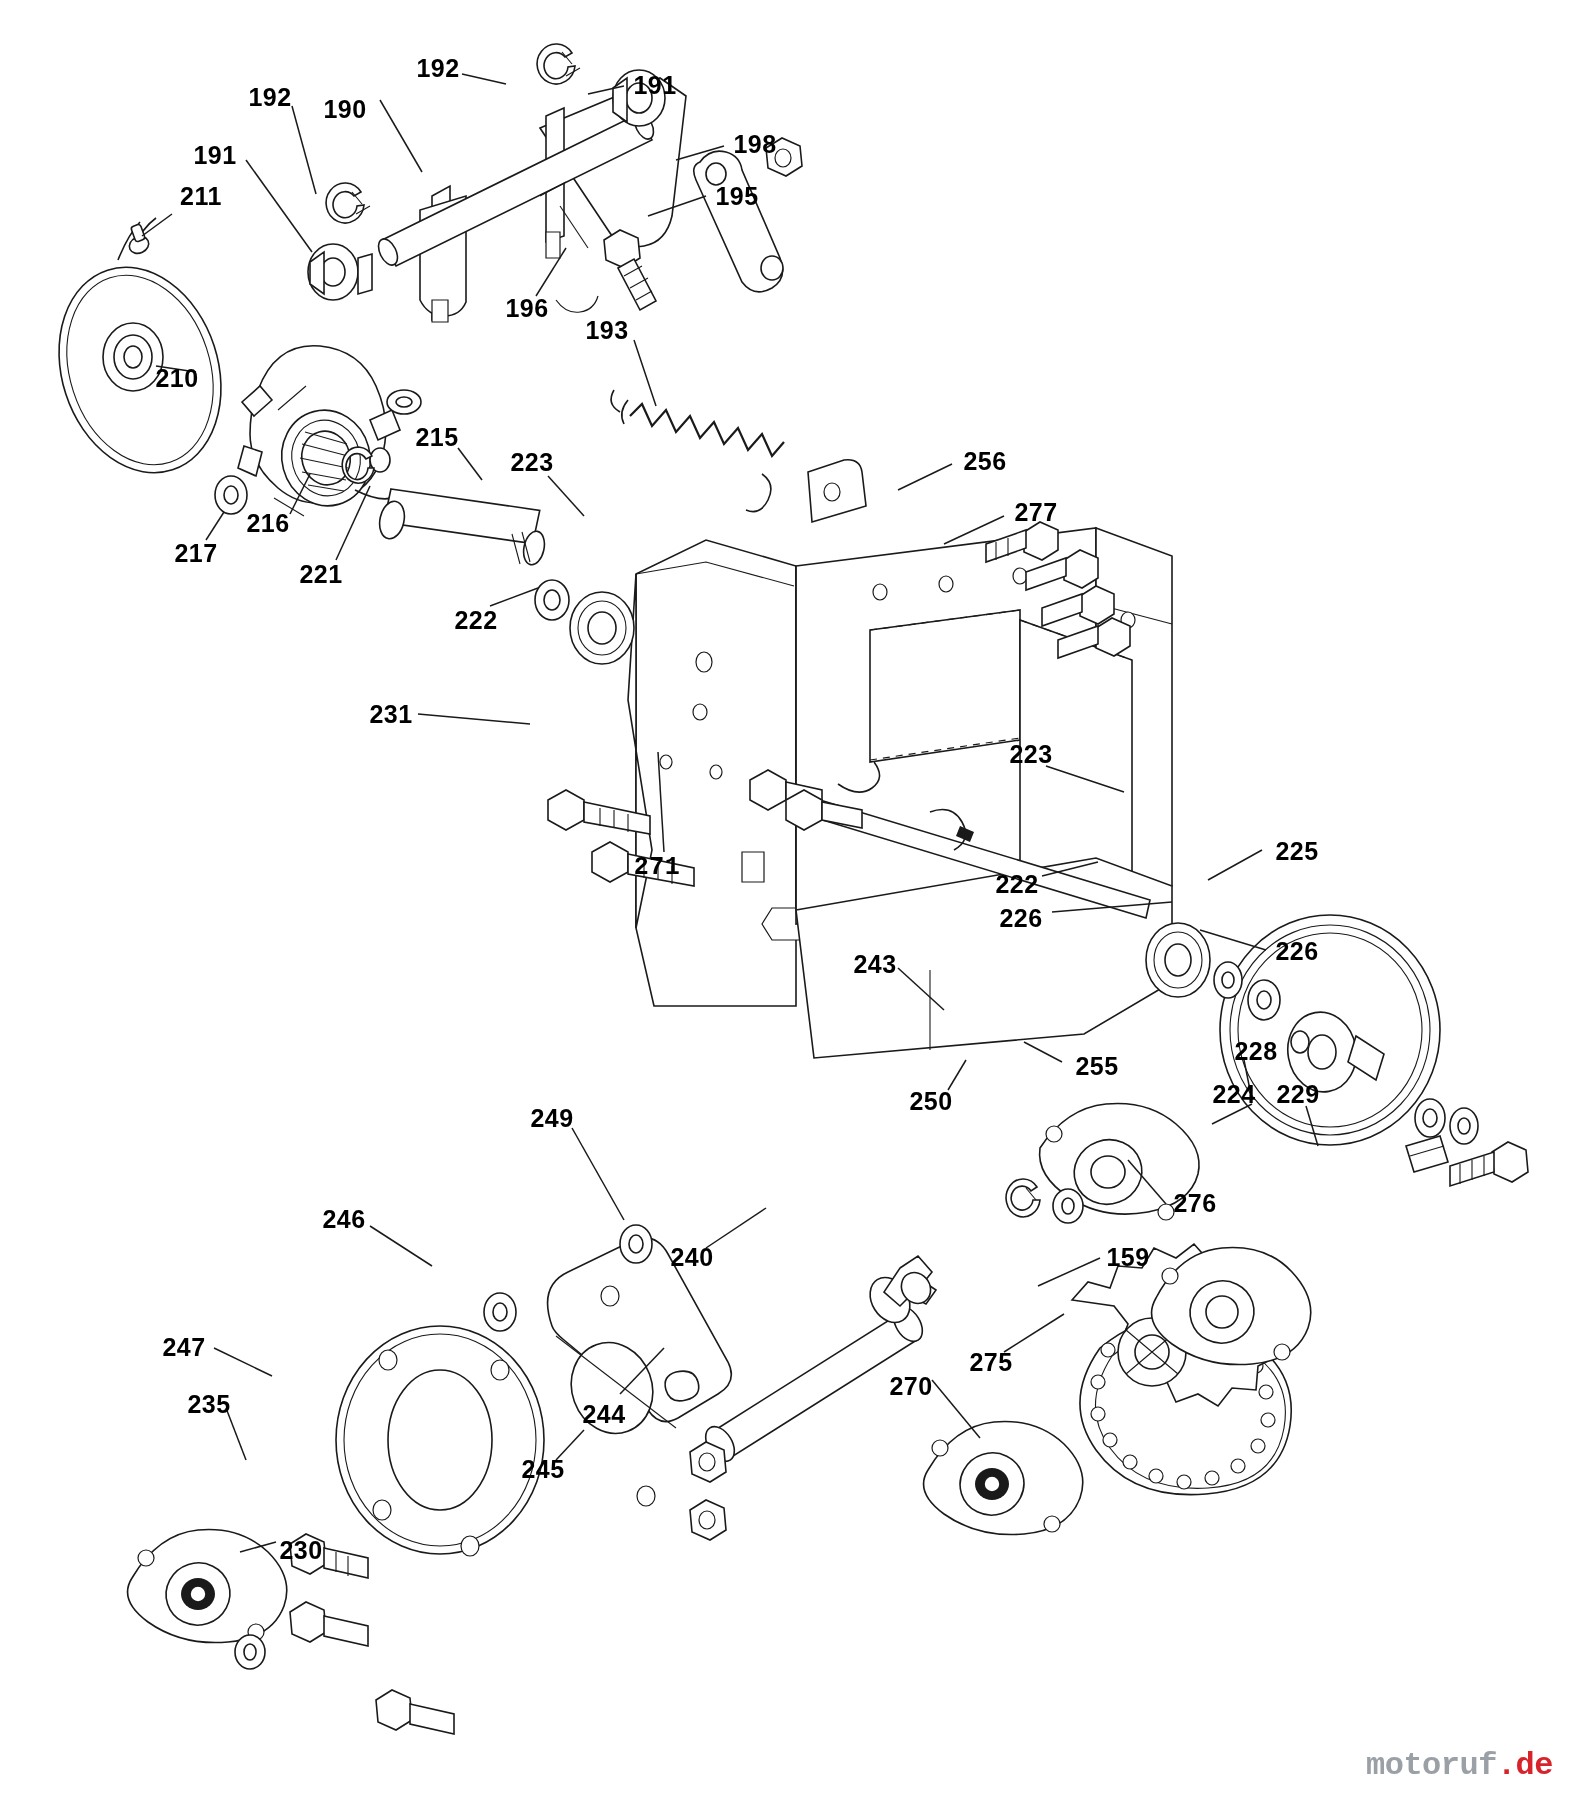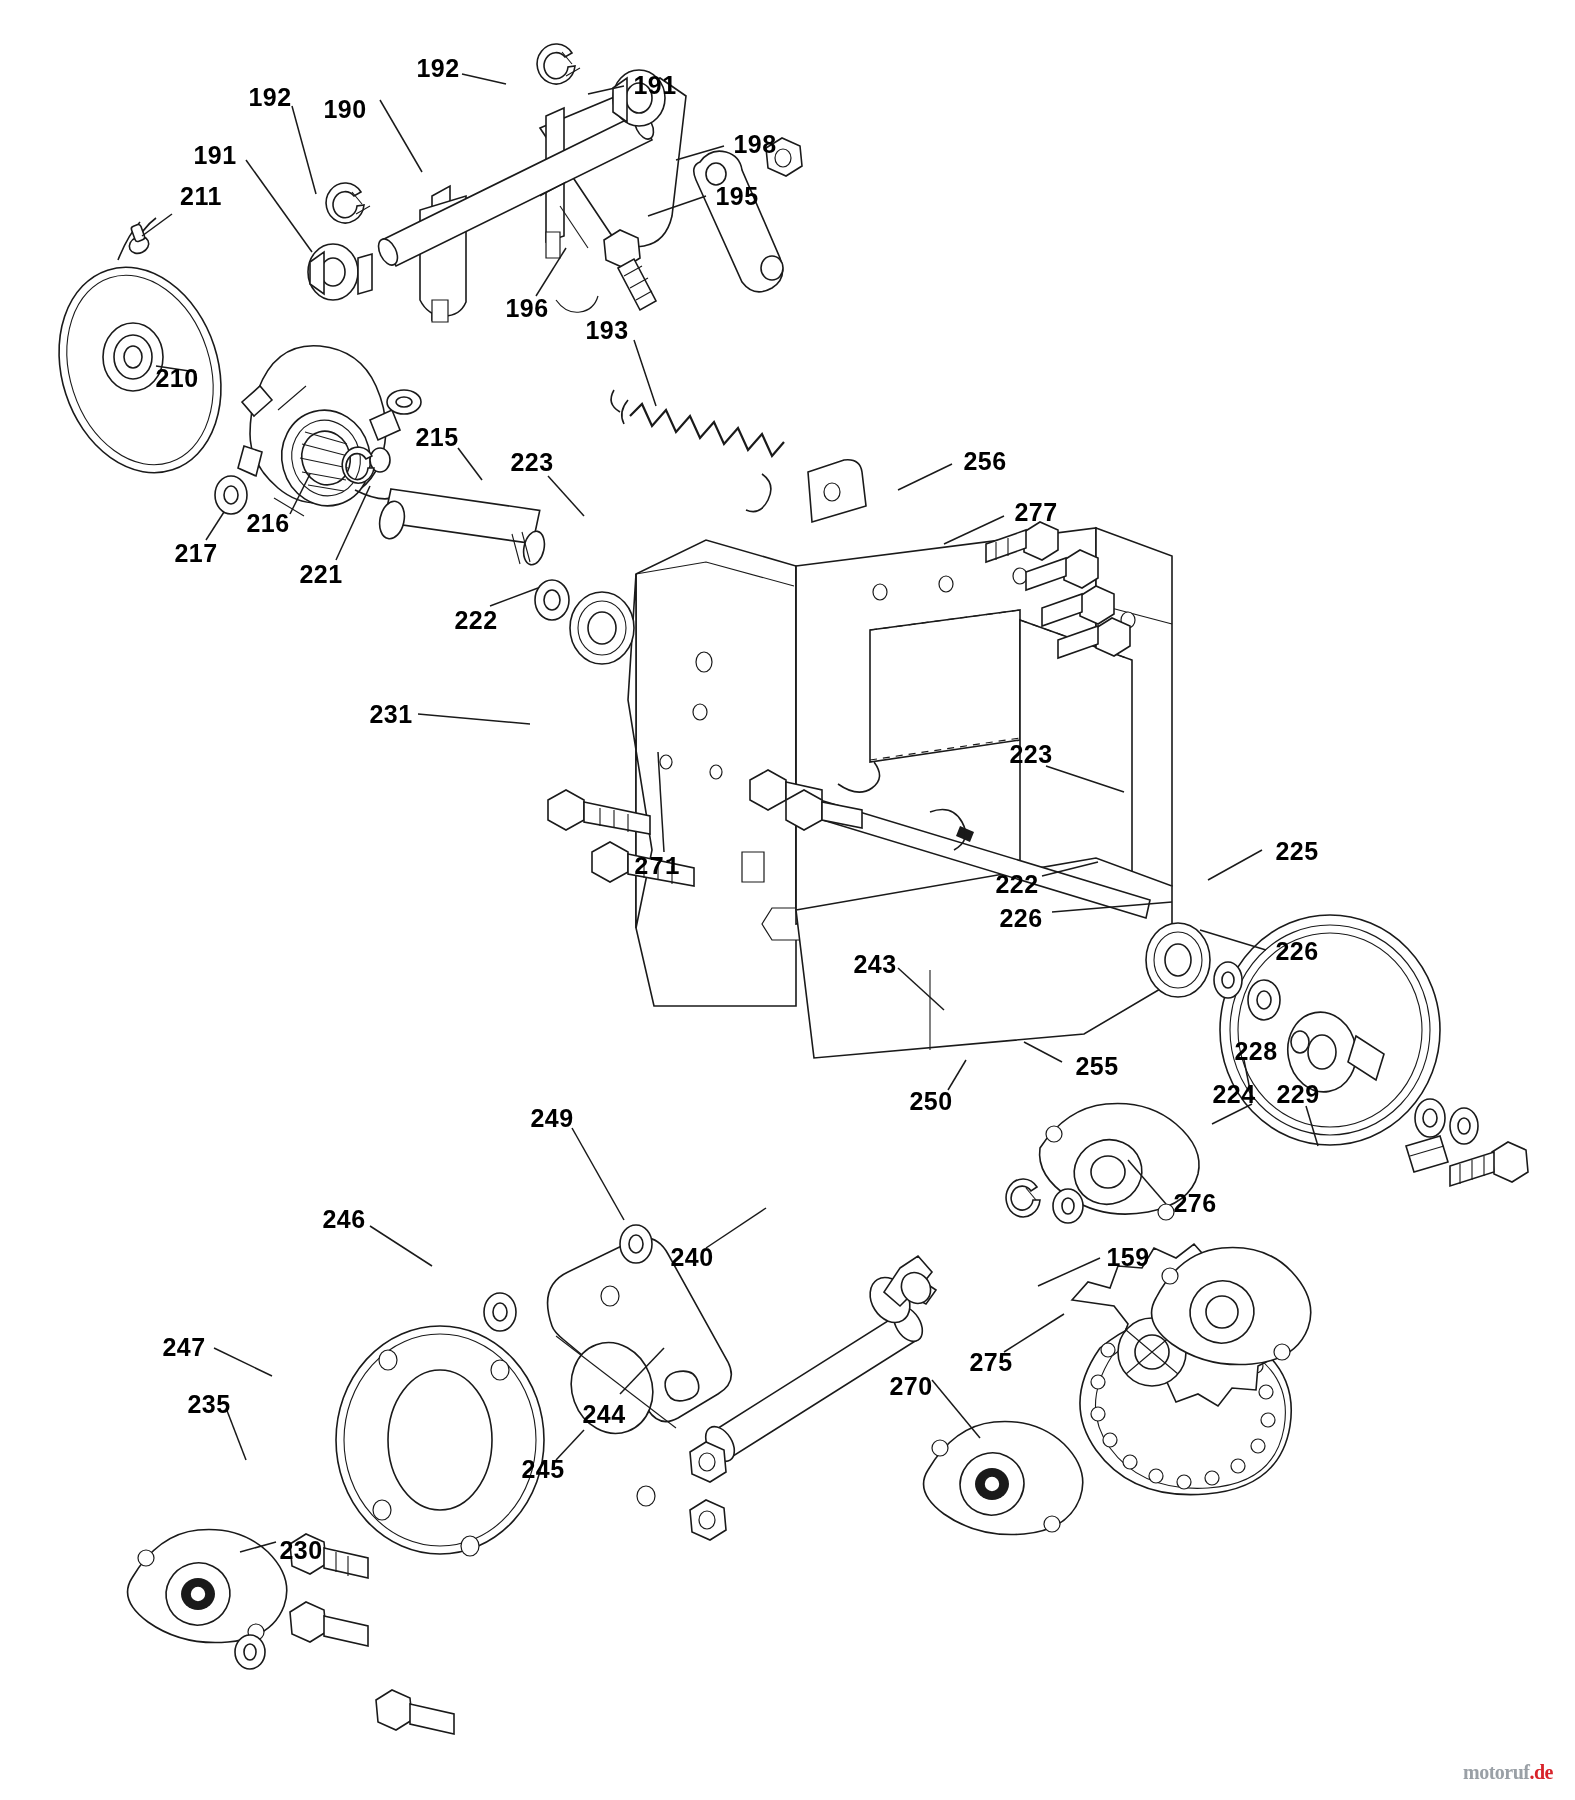--- a/index.html
+++ b/index.html
@@ -32,22 +32,22 @@
     color: #000000;
     letter-spacing: 0.5px;
     white-space: nowrap;
     transform: translate(-50%, -50%);
     user-select: none;
   }
   #watermark {
     position: absolute;
     right: 22px;
     bottom: 16px;
-    font-family: Liberation Serif, serif;
-    font-size: 20px;
+    font-family: Liberation Mono, monospace;
+    font-size: 32px;
     font-weight: 700;
     letter-spacing: -0.5px;
     white-space: nowrap;
   }
   #watermark .wm-main { color: #9aa0a6; }
   #watermark .wm-dot { color: #d8232a; }
   #watermark .wm-de { color: #d8232a; }
 </style>
 </head>
 <body>

